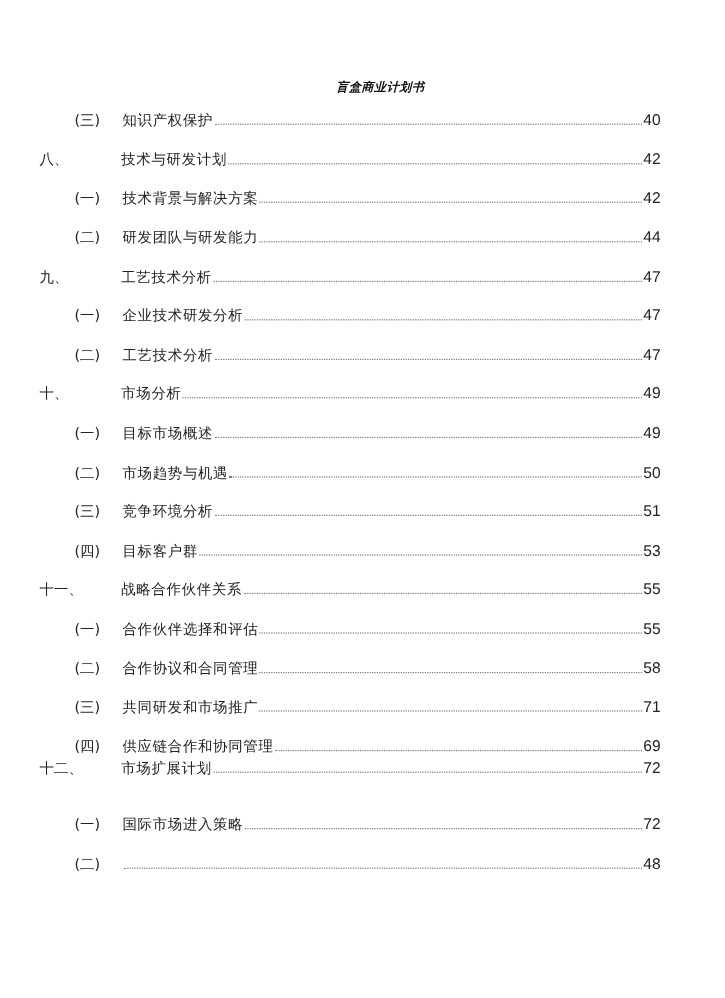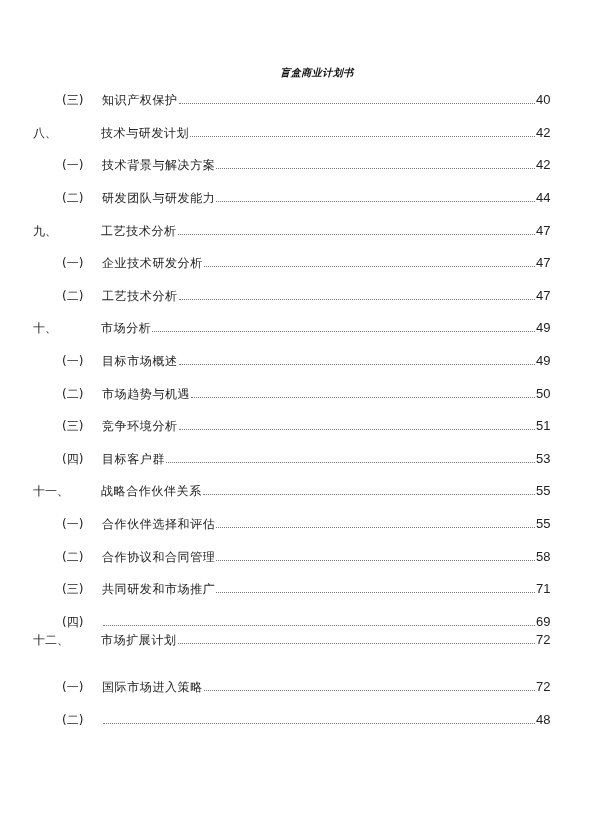--- a/index.html
+++ b/index.html
@@ -167,20 +167,21 @@
     <span class="page">58</span>
   </div>
   <div class="toc-row level-2" style="top:489px">
     <span class="num">(三)</span>
     <span class="title">共同研发和市场推广</span>
     <span class="leader"></span>
     <span class="page">71</span>
   </div>
   <div class="toc-row level-2" style="top:522px">
     <span class="num">(四)</span>
+    <span class="title">供应链合作和协同管理</span>
     <span class="leader"></span>
     <span class="page">69</span>
   </div>
   <div class="toc-row level-1" style="top:540px">
     <span class="num wide">十二、</span>
     <span class="title">市场扩展计划</span>
     <span class="leader"></span>
     <span class="page">72</span>
   </div>
   <div class="toc-row level-2" style="top:587px">

